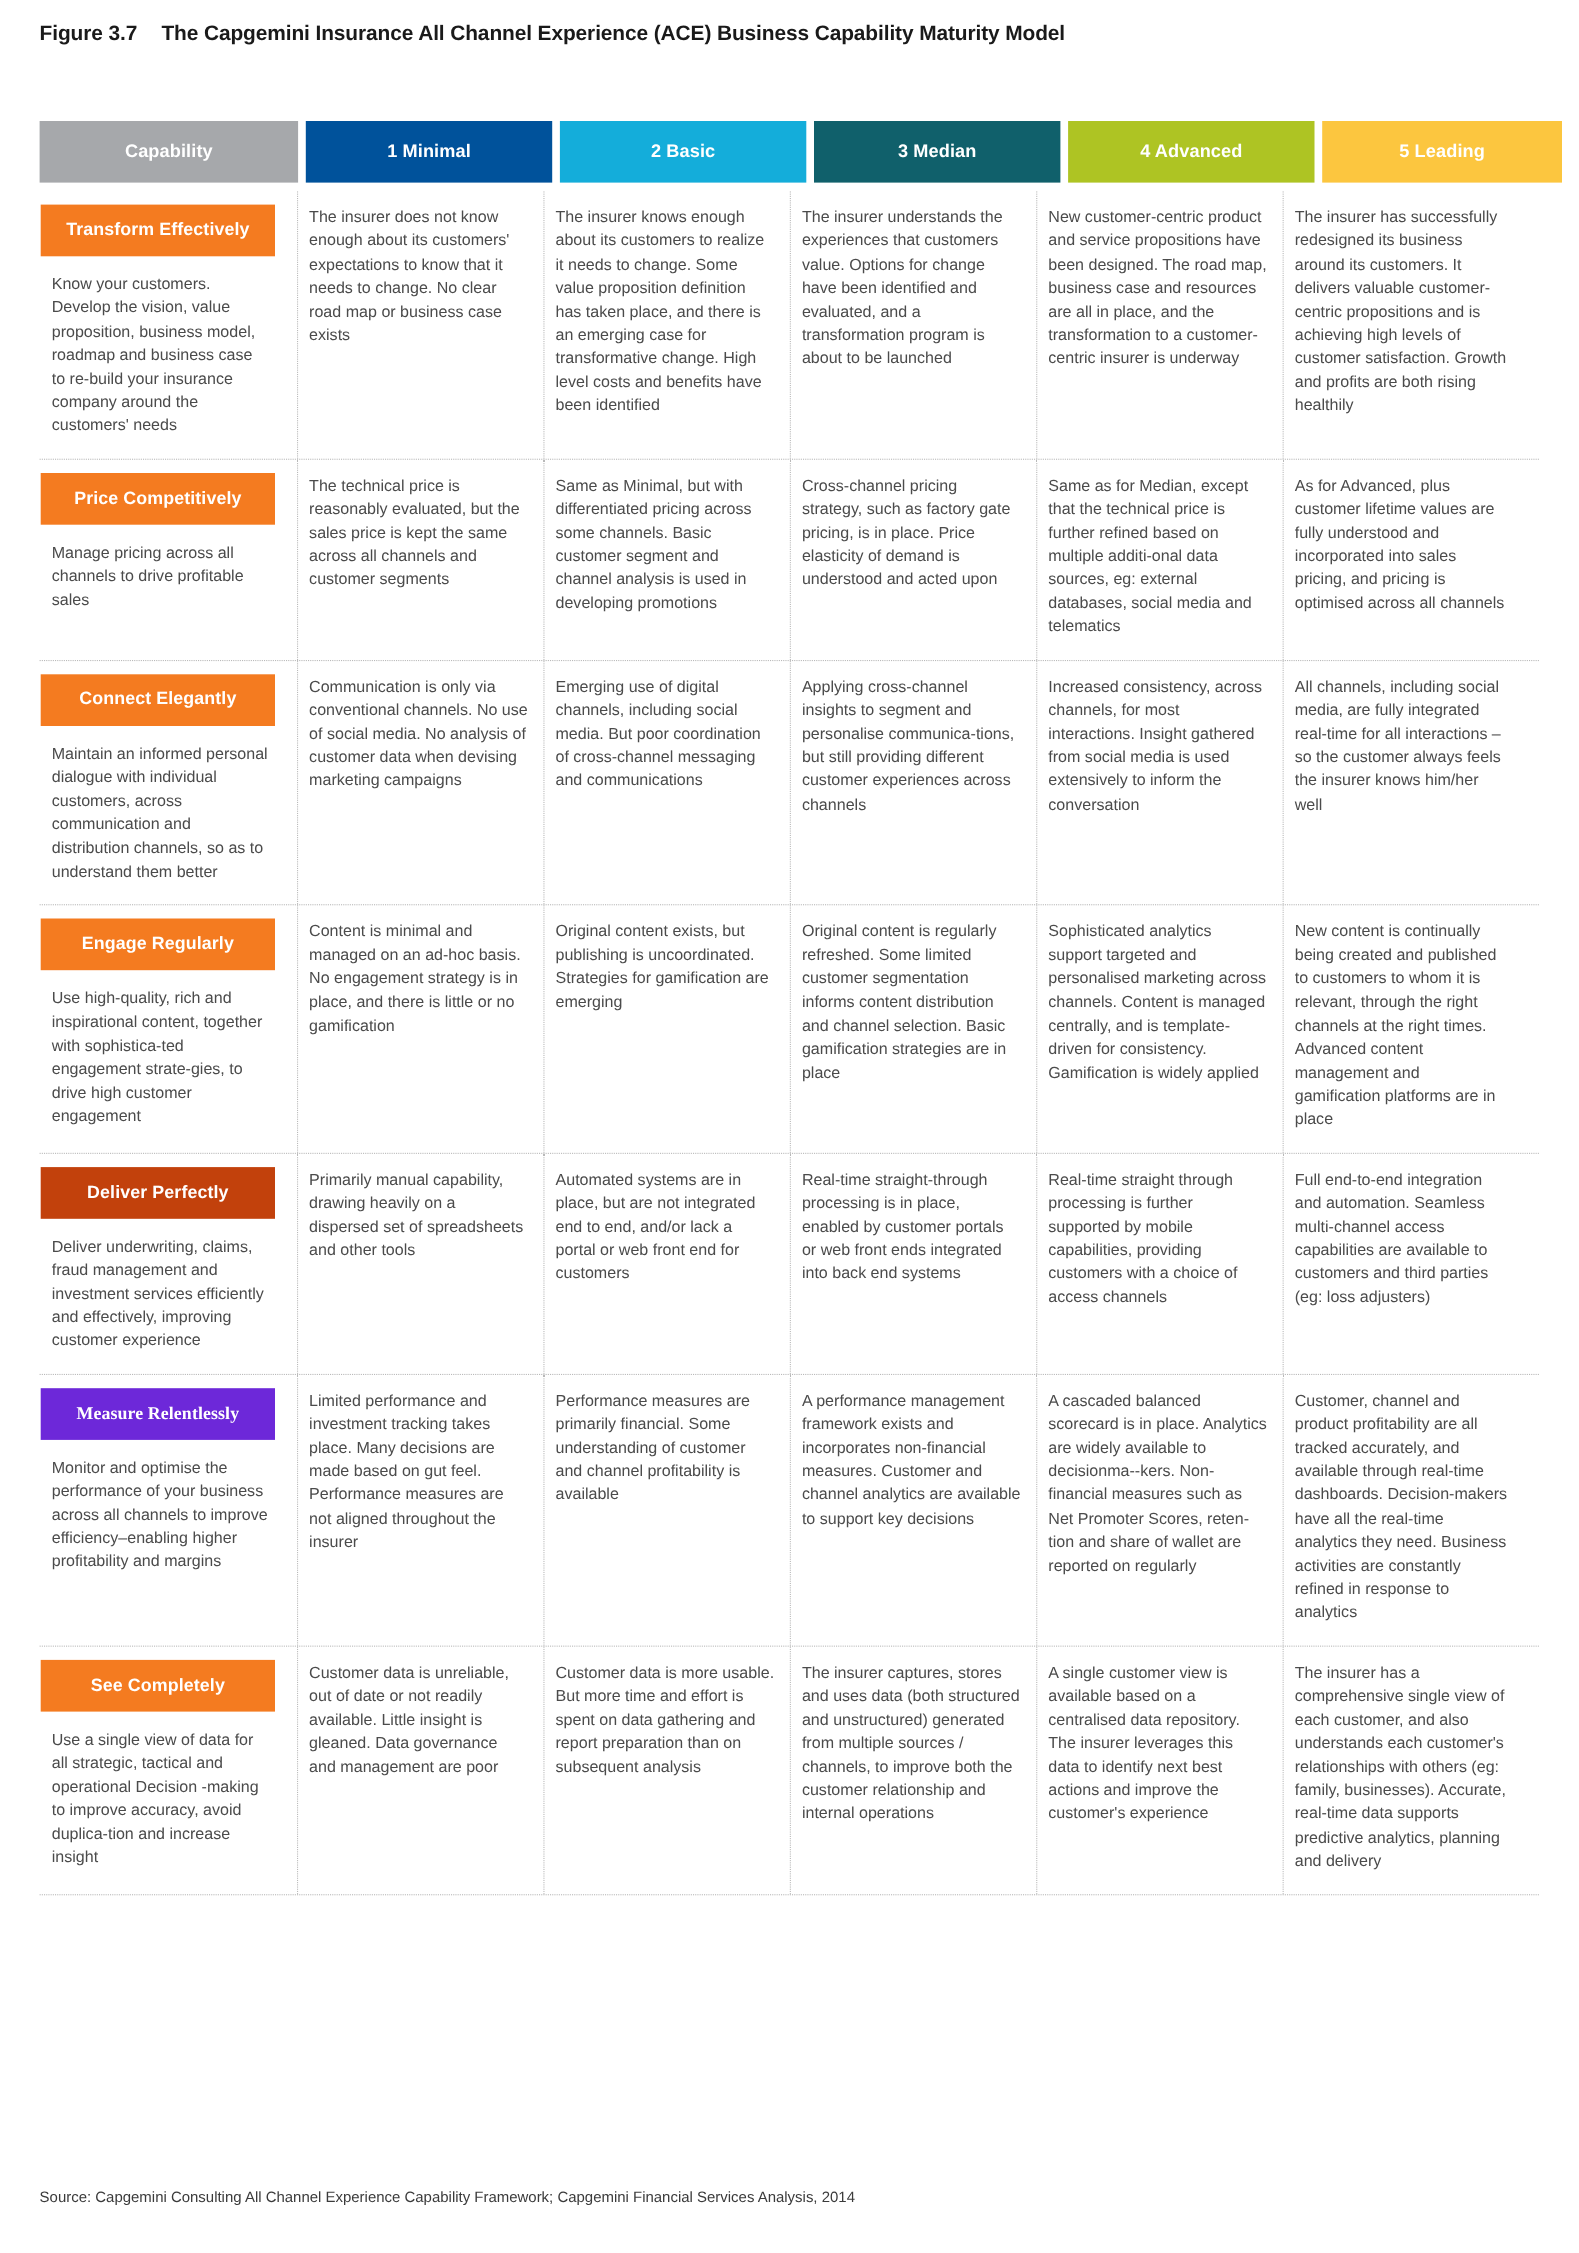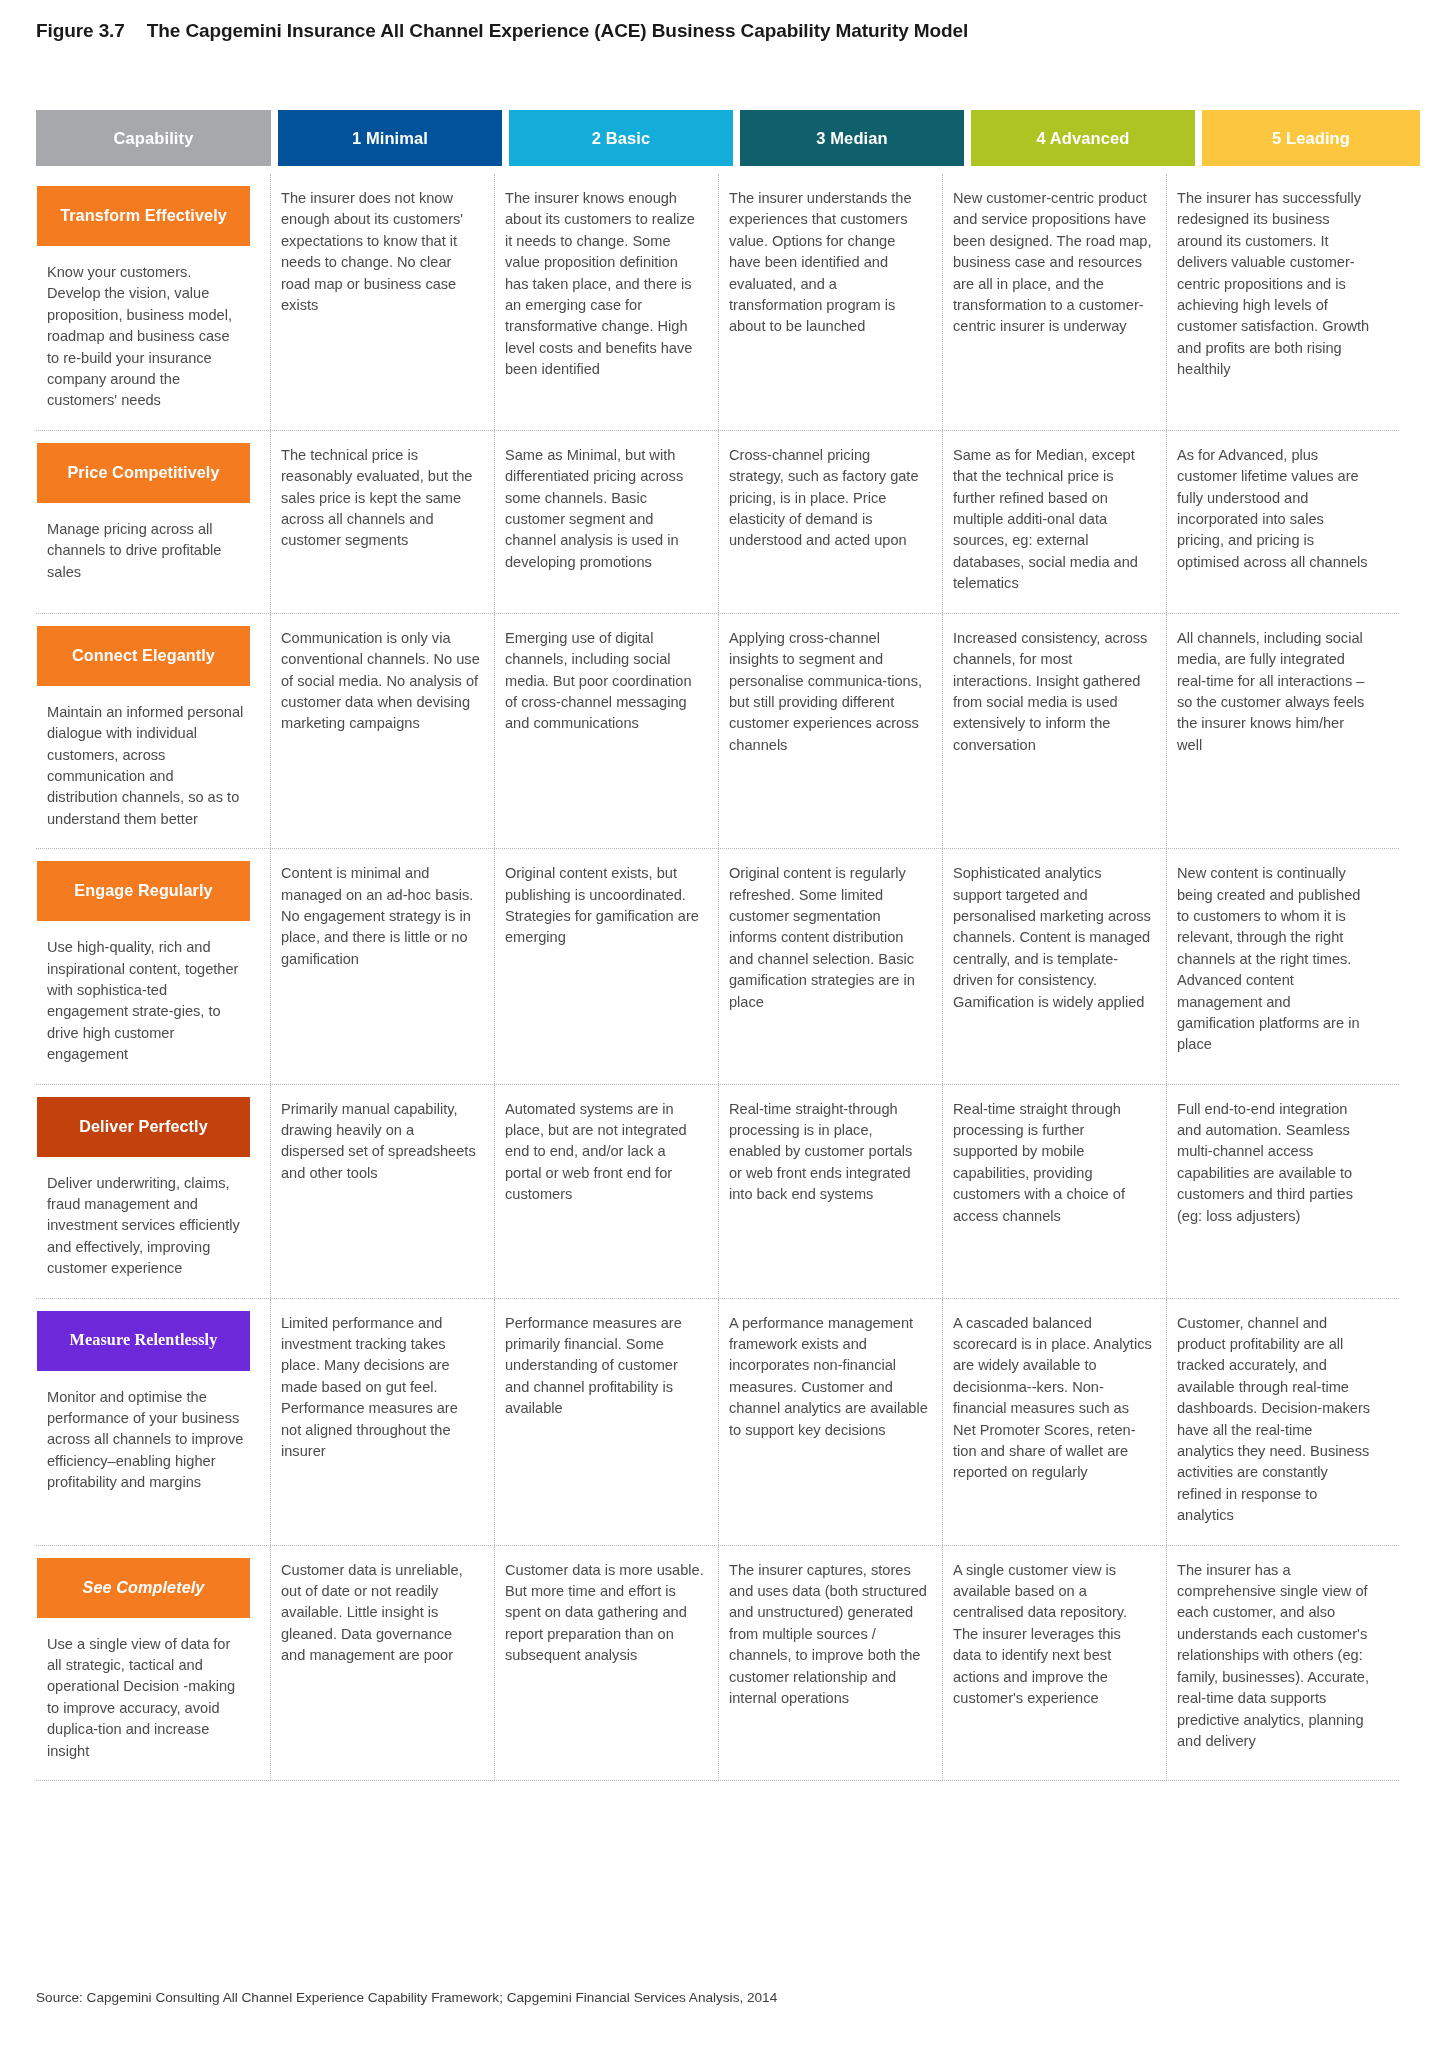--- a/index.html
+++ b/index.html
@@ -78,21 +78,21 @@
     position: relative;
   }
   .cell:last-child { border-right: none; }
   .cell.cap { padding: 0 14px 18px 0; }
 
   .cap-badge {
     background: #f47b20;
     color: #ffffff;
     font-size: 16.2px;
     font-weight: bold;
-    height: 60px;
+    height: 47px;
     display: flex;
     align-items: center;
     justify-content: center;
     margin: 12px 6px 0 1px;
     letter-spacing: 0.1px;
   }
   .cap-desc {
     padding: 16px 12px 0 11px;
     font-size: 14.6px;
     line-height: 21.4px;
@@ -188,21 +188,21 @@
             <div class="cap-desc">Monitor and optimise the performance of your business across all channels to improve efficiency–enabling higher profitability and margins</div>
           </div>
           <div class="cell c1">Limited performance and investment tracking takes place. Many decisions are made based on gut feel. Performance measures are not aligned throughout the insurer</div>
           <div class="cell c2">Performance measures are primarily financial. Some understanding of customer and channel profitability is available</div>
           <div class="cell c3">A performance management framework exists and incorporates non-financial measures. Customer and channel analytics are available to support key decisions</div>
           <div class="cell c4">A cascaded balanced scorecard is in place. Analytics are widely available to decisionma--kers. Non-financial measures such as Net Promoter Scores, reten-tion and share of wallet are reported on regularly</div>
           <div class="cell c5">Customer, channel and product profitability are all tracked accurately, and available through real-time dashboards. Decision-makers have all the real-time analytics they need. Business activities are constantly refined in response to analytics</div>
         </div>
         <div class="row body-row">
           <div class="cell cap c0">
-            <div class="cap-badge" style="background: rgb(244, 123, 32); font-style: italic;">See Completely</div>
+            <div class="cap-badge" style="background: rgb(244, 123, 32);">See Completely</div>
             <div class="cap-desc">Use a single view of data for all strategic, tactical and operational Decision -making to improve accuracy, avoid duplica-tion and increase insight</div>
           </div>
           <div class="cell c1">Customer data is unreliable, out of date or not readily available. Little insight is gleaned. Data governance and management are poor</div>
           <div class="cell c2">Customer data is more usable. But more time and effort is spent on data gathering and report preparation than on subsequent analysis</div>
           <div class="cell c3">The insurer captures, stores and uses data (both structured and unstructured) generated from multiple sources / channels, to improve both the customer relationship and internal operations</div>
           <div class="cell c4">A single customer view is available based on a centralised data repository. The insurer leverages this data to identify next best actions and improve the customer's experience</div>
           <div class="cell c5">The insurer has a comprehensive single view of each customer, and also understands each customer's relationships with others (eg: family, businesses). Accurate, real-time data supports predictive analytics, planning and delivery</div>
         </div>
       </div>
   </div>

